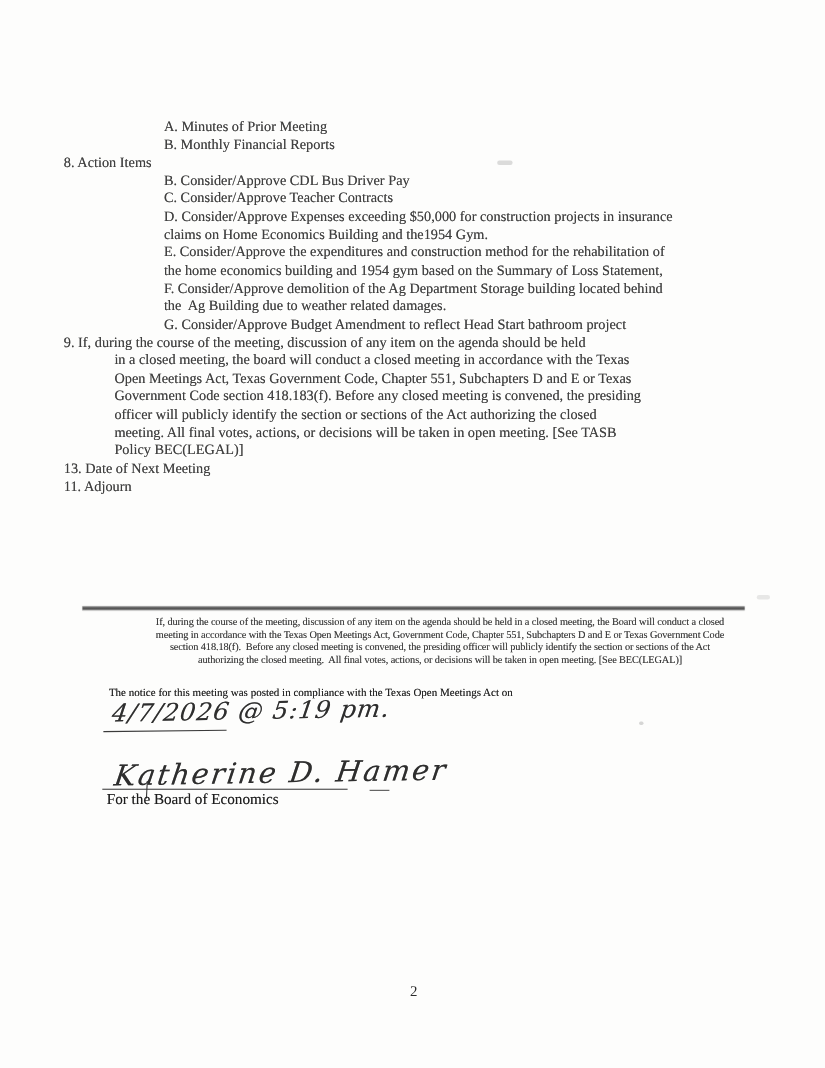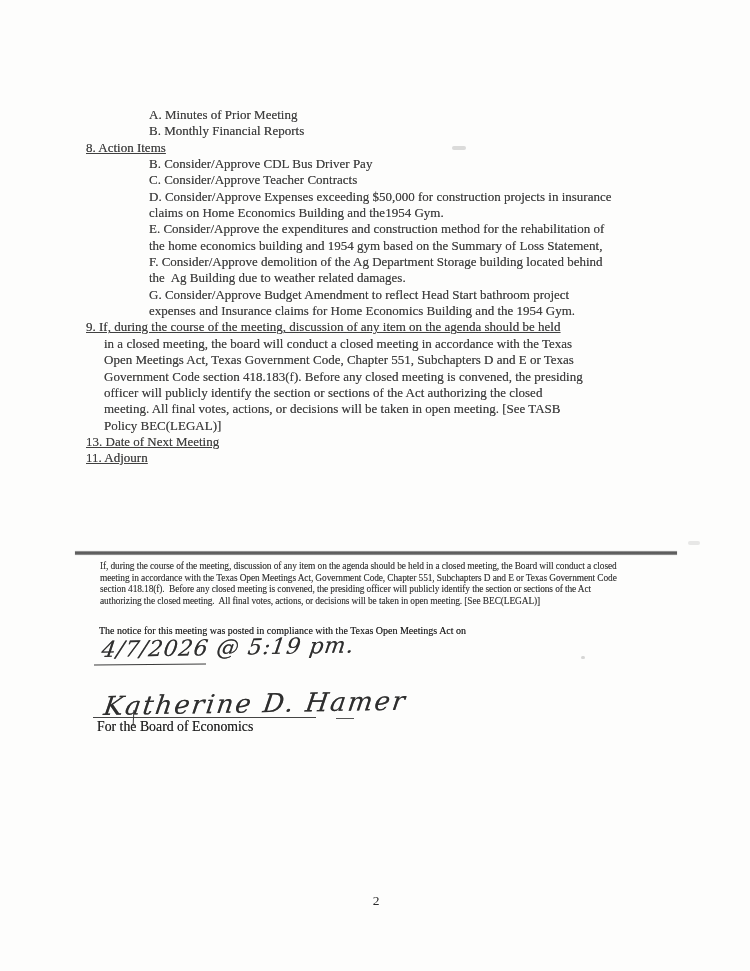--- a/index.html
+++ b/index.html
@@ -16,40 +16,41 @@
   .agenda-block{
     position:absolute;left:0;top:107px;width:750px;
   }
   .doc-line{
     font-size:13px;
     line-height:16.35px;
     white-space:pre;
     color:#404040;
     text-shadow:0 0 0.45px rgba(20,20,20,0.55);
   }
-  .indent-num{padding-left:86px;text-decoration:underline;}
+  .indent-num{padding-left:58px;}
   .indent-wrap{padding-left:104px;}
   .indent-sub{padding-left:149px;}
   
   .separator{
     position:absolute;left:75px;top:551px;width:602px;height:4px;
     background:linear-gradient(180deg,#a8a8a8 0%,#4d4d4d 45%,#5c5c5c 60%,#9d9d9d 100%);
     box-shadow:0 0 1px rgba(0,0,0,0.35);
   }
   
   .fine-print{
     position:absolute;left:100px;top:561px;width:600px;
   }
   .fine-line{
     font-size:9.4px;
     line-height:11.6px;
     letter-spacing:-0.1px;
     white-space:pre;
     color:#3a3a3a;
     text-shadow:0 0 0.4px rgba(40,40,40,0.5);
+    text-align:center;
   }
   
   .notice-text{
     position:absolute;left:99px;top:622px;width:600px;
     font-size:10px;line-height:17px;color:#1d1d1d;
     text-shadow:0 0 0.45px rgba(20,20,20,0.55);
   }
   
   .handwriting{
     font-family:"DejaVu Serif","Liberation Serif",serif;
@@ -109,21 +110,20 @@
       <div class="doc-line indent-num">8. Action Items</div>
       <div class="doc-line indent-sub">B. Consider/Approve CDL Bus Driver Pay</div>
       <div class="doc-line indent-sub">C. Consider/Approve Teacher Contracts</div>
       <div class="doc-line indent-sub">D. Consider/Approve Expenses exceeding $50,000 for construction projects in insurance</div>
       <div class="doc-line indent-sub">claims on Home Economics Building and the1954 Gym.</div>
       <div class="doc-line indent-sub">E. Consider/Approve the expenditures and construction method for the rehabilitation of</div>
       <div class="doc-line indent-sub">the home economics building and 1954 gym based on the Summary of Loss Statement,</div>
       <div class="doc-line indent-sub">F. Consider/Approve demolition of the Ag Department Storage building located behind</div>
       <div class="doc-line indent-sub">the  Ag Building due to weather related damages.</div>
       <div class="doc-line indent-sub">G. Consider/Approve Budget Amendment to reflect Head Start bathroom project</div>
-      <div class="doc-line indent-sub">expenses and Insurance claims for Home Economics Building and the 1954 Gym.</div>
       <div class="doc-line indent-num">9. If, during the course of the meeting, discussion of any item on the agenda should be held</div>
       <div class="doc-line indent-wrap">in a closed meeting, the board will conduct a closed meeting in accordance with the Texas</div>
       <div class="doc-line indent-wrap">Open Meetings Act, Texas Government Code, Chapter 551, Subchapters D and E or Texas</div>
       <div class="doc-line indent-wrap">Government Code section 418.183(f). Before any closed meeting is convened, the presiding</div>
       <div class="doc-line indent-wrap">officer will publicly identify the section or sections of the Act authorizing the closed</div>
       <div class="doc-line indent-wrap">meeting. All final votes, actions, or decisions will be taken in open meeting. [See TASB</div>
       <div class="doc-line indent-wrap">Policy BEC(LEGAL)]</div>
       <div class="doc-line indent-num">13. Date of Next Meeting</div>
       <div class="doc-line indent-num">11. Adjourn</div>
     </div>

